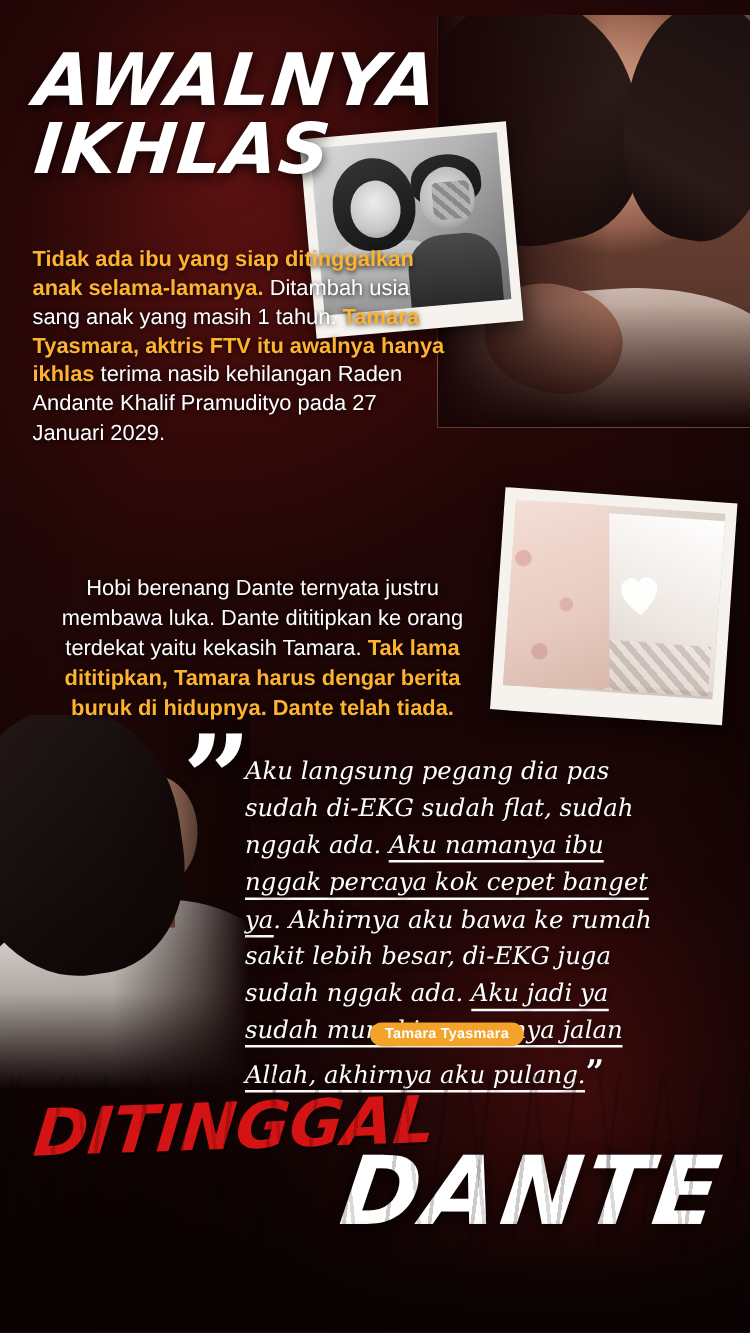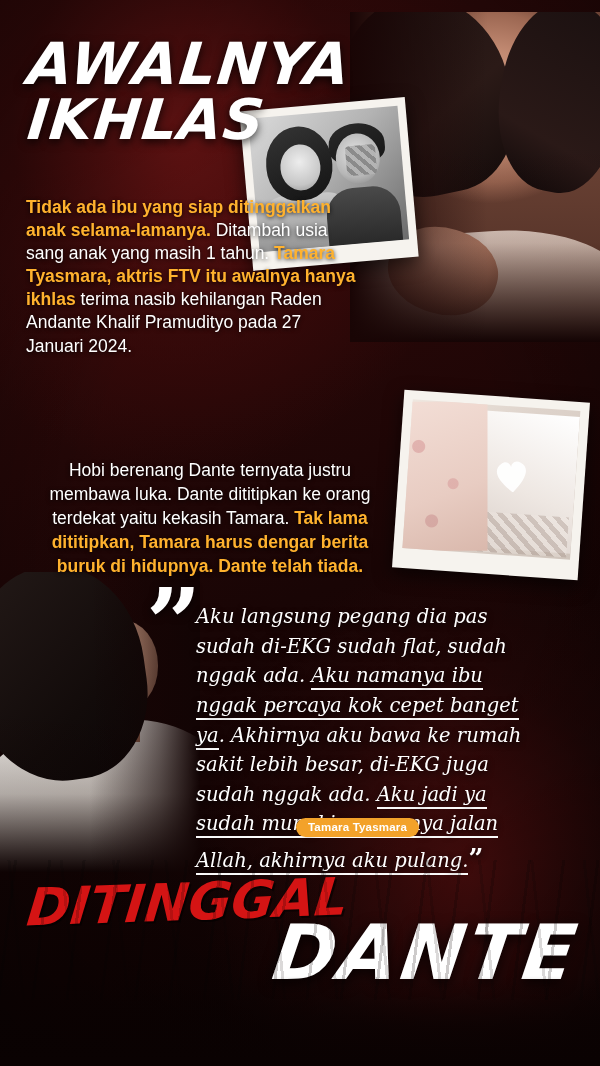--- a/index.html
+++ b/index.html
@@ -444,21 +444,21 @@
     <div class="inner">
       <div class="sheet"></div>
       <div class="mat"></div>
       <div class="cloth"></div>
       <div class="heart"></div>
     </div>
   </div>
 
   <div class="body-text">
     <p>
-      <span class="hl">Tidak ada ibu yang siap ditinggalkan anak selama-lamanya.</span><span> Ditambah usia sang anak yang masih 1 tahun. </span><span class="hl">Tamara Tyasmara, aktris FTV itu awalnya hanya ikhlas</span><span> terima nasib kehilangan Raden Andante Khalif Pramudityo pada 27 Januari 2024.</span>
+      <span class="hl">Tidak ada ibu yang siap ditinggalkan anak selama-lamanya.</span><span> Ditambah usia sang anak yang masih 1 tahun. </span><span class="hl">Tamara Tyasmara, aktris FTV itu awalnya hanya ikhlas</span><span> terima nasib kehilangan Raden Andante Khalif Pramudityo pada 27 Januari 2029.</span>
     </p>
   </div>
 
   <div class="para2">
     <p>
       <span>Hobi berenang Dante ternyata justru membawa luka. Dante dititipkan ke orang terdekat yaitu kekasih Tamara. </span><span class="hl">Tak lama dititipkan, Tamara harus dengar berita  buruk di hidupnya. Dante telah tiada.</span>
     </p>
   </div>
 
   <div class="woman2">

